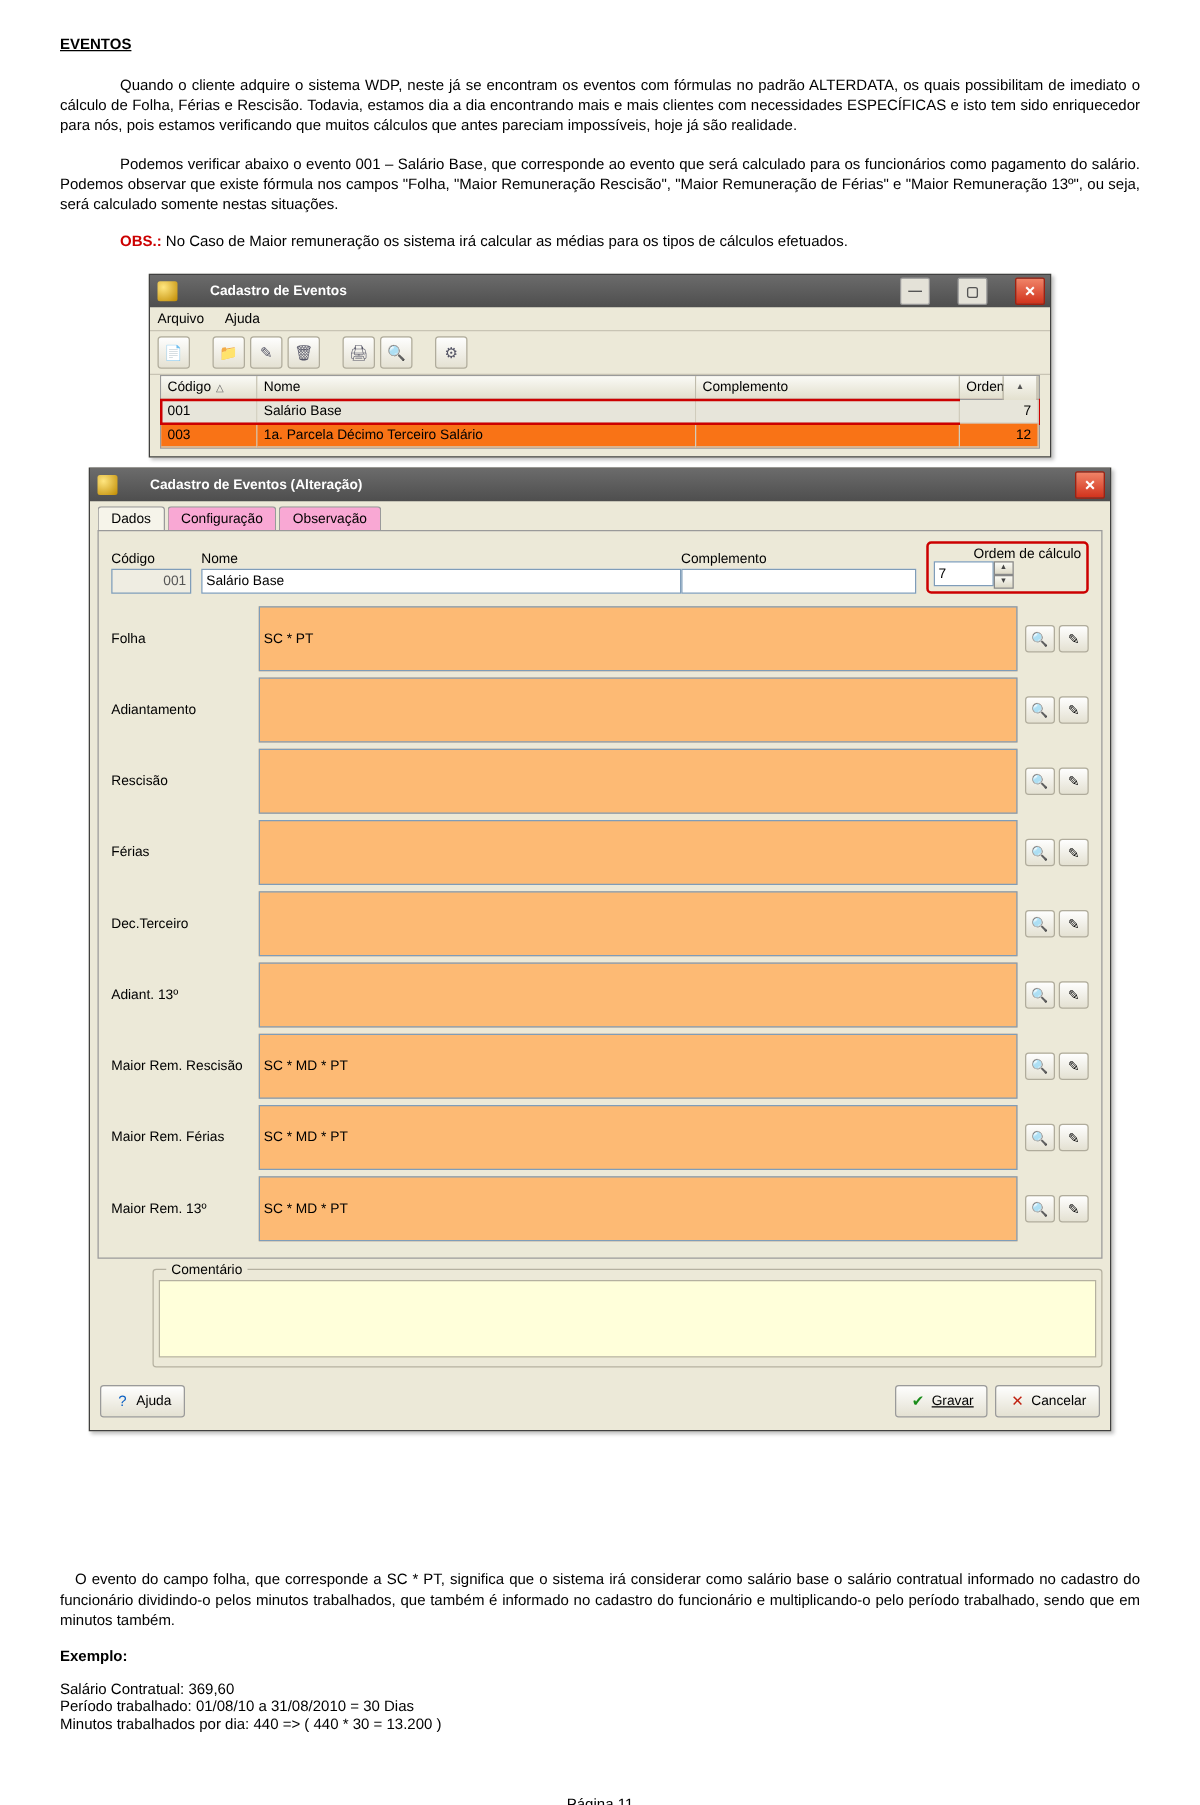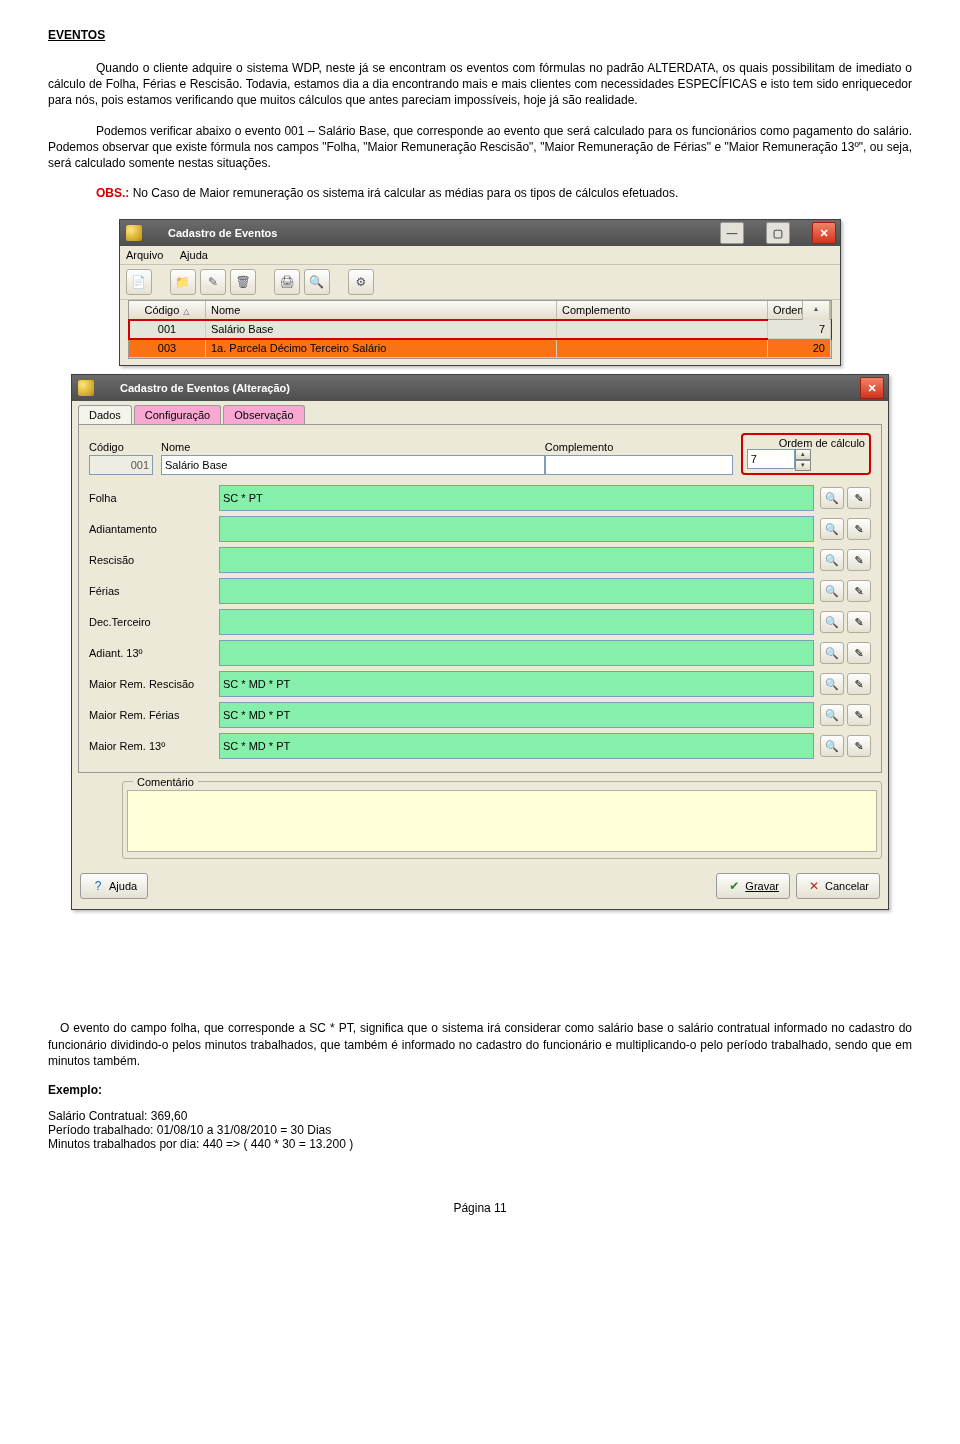--- a/index.html
+++ b/index.html
@@ -125,21 +125,21 @@
     border-bottom:1px solid #9a9a9a;
     padding:3px 5px;
   }
   .grid-row div {
     border-right:1px solid #d0ccbc;
     border-bottom:1px solid #d0ccbc;
     padding:3px 5px;
     background:#f97316;
   }
   .grid-row.selected div { background:#e7e5da; }
-  .col-cod { width:66px; text-align:center;}
+  .col-cod { width:66px; text-align:left;}
   .col-nome { flex:1; }
   .col-comp { width:200px; }
   .col-ord { width:52px; text-align:right; position:relative;}
   .sort-tri { font-size:8px; margin-left:4px; color:#666;}
   .hl-red { outline:2px solid #c00; outline-offset:-1px; }
   .scroll-up {
     position:absolute; right:0; top:0;
     width:16px; height:14px;
     background:linear-gradient(#fafaf5,#ddd9c7);
     border-left:1px solid #b5b1a0;
@@ -204,26 +204,26 @@
     width:14px; height:9px;
     border:1px solid #888;
     background:linear-gradient(#fafaf5,#ddd9c7);
     font-size:7px; line-height:7px; text-align:center; color:#444;
   }
   .formula-row {
     display:flex; align-items:center;
     margin-bottom:5px;
   }
   .formula-row .flabel {
-    width:130px;
+    width:118px;
     font-size:11px;
   }
   .formula-row input.formula {
     flex:1;
-    height:18px; border:1px solid #7f9db9; background:#86efac; font-size:11px; padding:3px 3px;
+    height:18px; border:1px solid #7f9db9; background:#fdba74; font-size:11px; padding:16px 3px;
   }
   .row-icons { display:flex; gap:3px; margin-left:6px;}
   .rbtn {
     width:22px;height:20px;
     border:1px solid #b0ac9c;
     border-radius:3px;
     background:linear-gradient(#fefefe,#e4e1d2);
     display:flex;align-items:center;justify-content:center;
     font-size:11px;
   }
@@ -327,21 +327,21 @@
     <div class="grid-row selected hl-red">
       <div class="col-cod">001</div>
       <div class="col-nome">Salário Base</div>
       <div class="col-comp"></div>
       <div class="col-ord">7</div>
     </div>
     <div class="grid-row">
       <div class="col-cod">003</div>
       <div class="col-nome">1a. Parcela Décimo Terceiro Salário</div>
       <div class="col-comp"></div>
-      <div class="col-ord">20</div>
+      <div class="col-ord">12</div>
     </div>
   </div>
 </div>
 
 <div class="win win2">
   <div class="titlebar">
     <div class="app-icon"></div>
     <span>Cadastro de Eventos (Alteração)</span>
     <div class="spacer"></div>
     <div class="win-btn close">✕</div>

